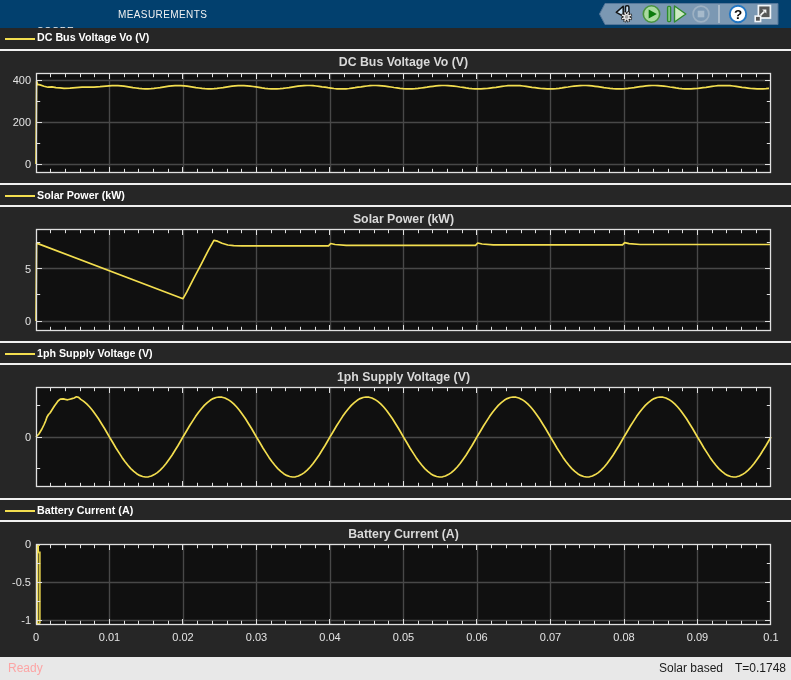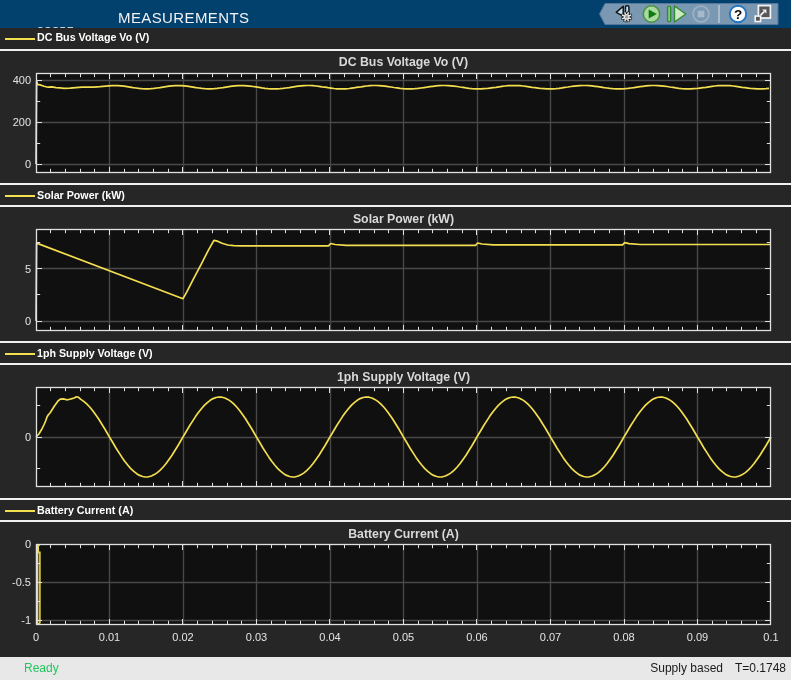--- a/index.html
+++ b/index.html
@@ -2,21 +2,21 @@
 <html><head><meta charset="utf-8"><style>
 html,body{margin:0;padding:0;width:791px;height:680px;background:#262626;font-family:"Liberation Sans",sans-serif;overflow:hidden;position:relative}
 .abs{position:absolute}
 .leg{position:absolute;left:0;width:791px;background:#262626;border-bottom:2px solid #f0f0f0}
 .legline{position:absolute;left:5px;width:30px;height:2px;background:#f3de4f}
 .legtxt{position:absolute;left:37px;font-size:10.7px;font-weight:bold;color:#fff;white-space:nowrap}
 .title{position:absolute;left:36px;width:735px;text-align:center;font-size:12.3px;font-weight:bold;color:#d9d9d9}
 </style></head><body>
 <div class="abs" style="left:0;top:0;width:791px;height:28px;background:#02406e"></div>
 <span class="abs" style="left:37px;top:26px;font-size:10px;color:#f2f2f2;letter-spacing:0.4px">SCOPE</span>
-<span class="abs" style="left:118px;top:9px;font-size:15px;color:#f2f2f2;letter-spacing:0.4px">MEASUREMENTS</span>
+<span class="abs" style="left:118px;top:9px;font-size:10px;color:#f2f2f2;letter-spacing:0.4px">MEASUREMENTS</span>
 <svg class="abs" style="left:0;top:0" width="791" height="28">
 <polygon points="599.5,14 605,3.5 778,3.5 778,24.5 605,24.5" fill="#7b98b3" stroke="#55779a" stroke-width="1"></polygon>
 <polygon points="616.3,12.4 623.2,6.2 623.2,16.2" fill="#cce4f7" stroke="#141414" stroke-width="1.5" stroke-linejoin="round"></polygon>
 <rect x="625.5" y="5.7" width="3.4" height="8.0" rx="1.4" fill="#cce4f7" stroke="#141414" stroke-width="1.5"></rect>
 <line x1="629.0" y1="17.9" x2="631.8" y2="19.0" stroke="#1a1a1a" stroke-width="2.8"></line>
     <line x1="627.6" y1="19.3" x2="628.7" y2="22.1" stroke="#1a1a1a" stroke-width="2.8"></line>
     <line x1="625.6" y1="19.3" x2="624.5" y2="22.1" stroke="#1a1a1a" stroke-width="2.8"></line>
     <line x1="624.2" y1="17.9" x2="621.4" y2="19.0" stroke="#1a1a1a" stroke-width="2.8"></line>
     <line x1="624.2" y1="15.9" x2="621.4" y2="14.8" stroke="#1a1a1a" stroke-width="2.8"></line>
     <line x1="625.6" y1="14.5" x2="624.5" y2="11.7" stroke="#1a1a1a" stroke-width="2.8"></line>
@@ -568,14 +568,14 @@
 <text x="256.5" y="641.0" text-anchor="middle" font-size="11" fill="#e3e3e3" font-family="Liberation Sans, sans-serif">0.03</text>
 <text x="330.0" y="641.0" text-anchor="middle" font-size="11" fill="#e3e3e3" font-family="Liberation Sans, sans-serif">0.04</text>
 <text x="403.5" y="641.0" text-anchor="middle" font-size="11" fill="#e3e3e3" font-family="Liberation Sans, sans-serif">0.05</text>
 <text x="477.0" y="641.0" text-anchor="middle" font-size="11" fill="#e3e3e3" font-family="Liberation Sans, sans-serif">0.06</text>
 <text x="550.5" y="641.0" text-anchor="middle" font-size="11" fill="#e3e3e3" font-family="Liberation Sans, sans-serif">0.07</text>
 <text x="624.0" y="641.0" text-anchor="middle" font-size="11" fill="#e3e3e3" font-family="Liberation Sans, sans-serif">0.08</text>
 <text x="697.5" y="641.0" text-anchor="middle" font-size="11" fill="#e3e3e3" font-family="Liberation Sans, sans-serif">0.09</text>
 <text x="771.0" y="641.0" text-anchor="middle" font-size="11" fill="#e3e3e3" font-family="Liberation Sans, sans-serif">0.1</text>
 </svg>
 <div class="abs" style="left:0;top:657px;width:791px;height:23px;background:#e8e8e8"></div>
-<span class="abs" style="left:24px;top:661px;font-size:12px;color:#22c55e">Ready</span>
-<span class="abs" style="right:68px;top:661px;font-size:12px;color:#1a1a1a">Supply based</span>
+<span class="abs" style="left:8px;top:661px;font-size:12px;color:#fca5a5">Ready</span>
+<span class="abs" style="right:68px;top:661px;font-size:12px;color:#1a1a1a">Solar based</span>
 <span class="abs" style="right:5px;top:661px;font-size:12px;color:#1a1a1a">T=0.1748</span>
 </body></html>

